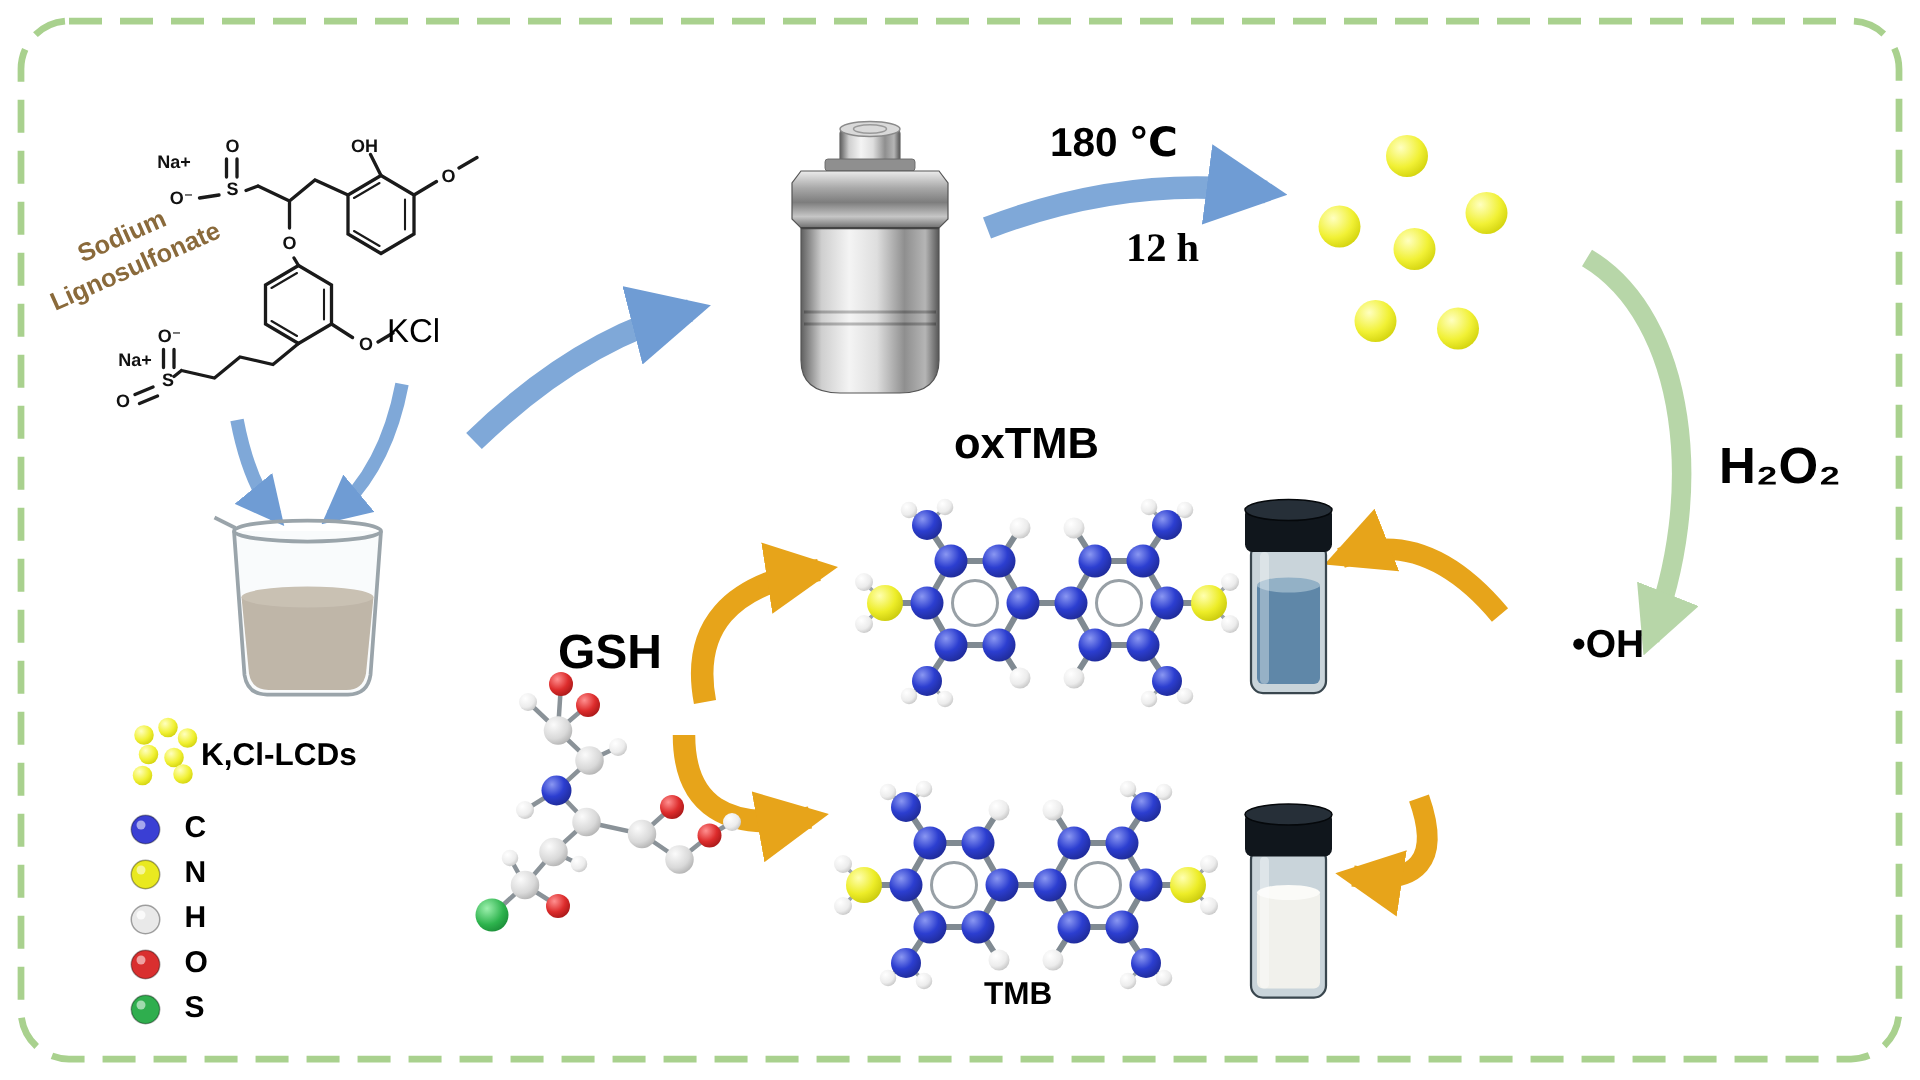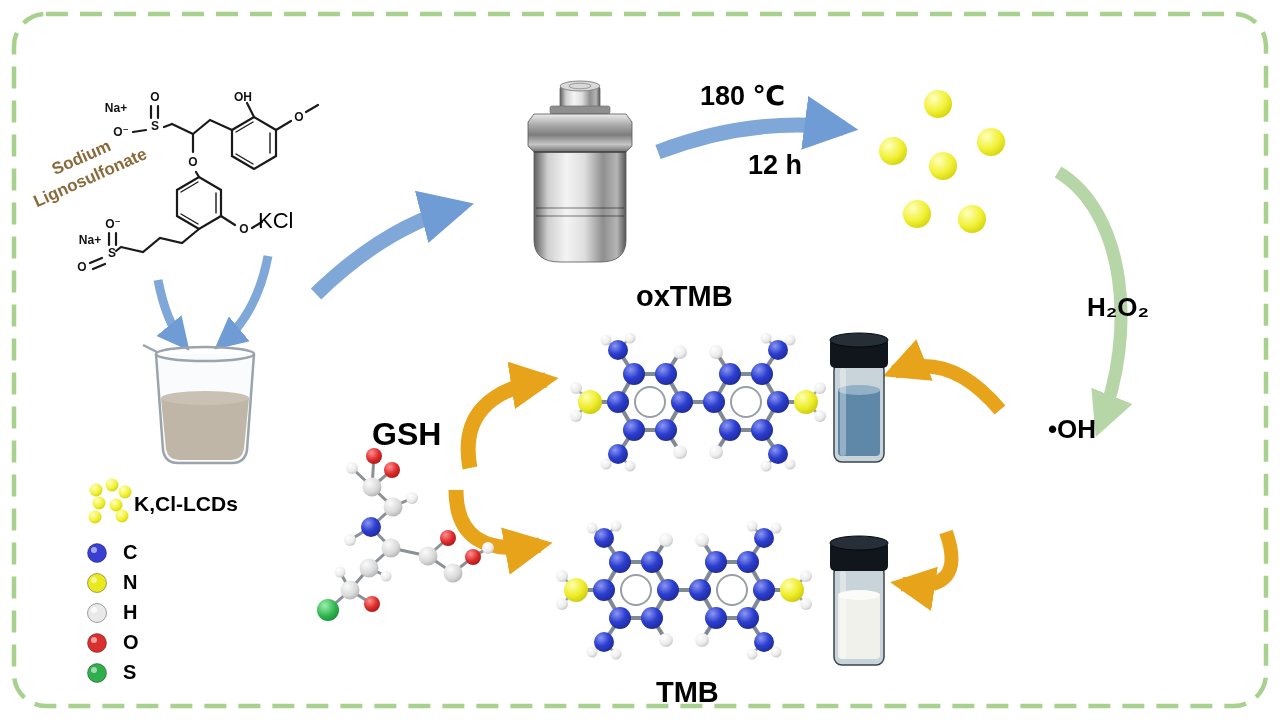--- a/index.html
+++ b/index.html
@@ -5,26 +5,26 @@
   html,body{margin:0;padding:0;background:#ffffff;}
   .canvas{position:relative;width:1280px;height:720px;overflow:hidden;background:#fff;
           font-family:"Liberation Sans","DejaVu Sans",sans-serif;}
   .layer{position:absolute;left:0;top:0;}
   svg{font-family:"Liberation Sans","DejaVu Sans",sans-serif;}
   .txt{position:absolute;color:#000;font-weight:bold;white-space:nowrap;}
   .lignin{position:absolute;left:2px;top:146px;width:168px;text-align:center;
           transform:rotate(-24deg);color:#8a6a3b;font-weight:bold;font-size:17px;line-height:1.3;}
   .kcl{left:258px;top:208px;font-size:22px;font-weight:500;}
   .temp{left:700px;top:80px;width:150px;text-align:left;font-size:27px;}
-  .time{left:700px;top:150px;width:150px;text-align:center;font-size:27px;}
-  .h2o2{left:1087px;top:292px;font-size:26px;text-align:center;}
+  .time{left:700px;top:150px;width:150px;text-align:center;font-size:27px;font-family:Liberation Serif, serif;}
+  .h2o2{left:1146px;top:292px;font-size:34px;text-align:center;}
   .ohrad{left:1004px;top:414px;font-size:26px;margin-left:44px;}
   .gsh{left:372px;top:416px;font-size:32px;}
   .oxtmb{left:636px;top:280px;font-size:29px;}
-  .tmb{left:656px;top:676px;font-size:29px;}
+  .tmb{left:656px;top:651px;font-size:21px;}
   .lcds{left:134px;top:492px;font-size:21px;}
   .legend{position:absolute;left:86px;top:538px;}
   .lrow{display:flex;align-items:center;gap:15px;height:29px;margin-bottom:1px;}
   .lrow .sym{font-size:20px;font-weight:bold;color:#000;}
   .slab{font-size:12px;font-weight:bold;fill:#111;text-anchor:middle;}
 </style>
 </head>
 <body>
 
 <div class="canvas">

